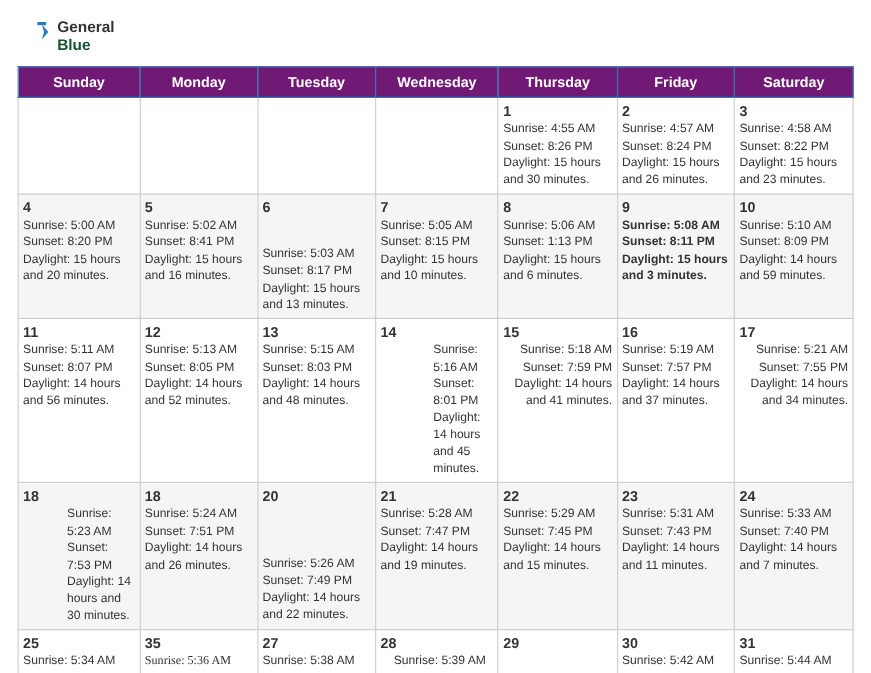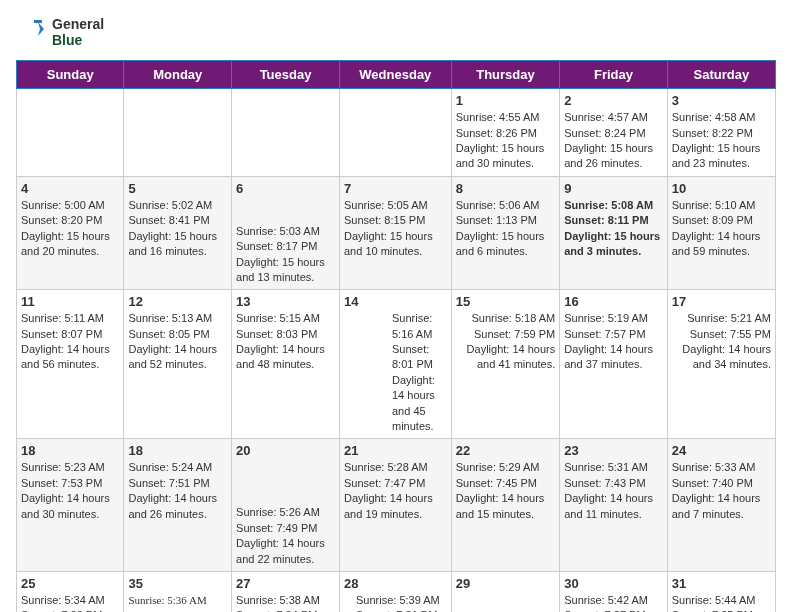--- a/index.html
+++ b/index.html
@@ -215,21 +215,21 @@
         <td>
           <div class="day-number">17</div>
           <div class="day-info" style="white-space: pre-wrap; text-align: right;">Sunrise: 5:21 AM
 Sunset: 7:55 PM
 Daylight: 14 hours and 34 minutes.</div>
         </td>
       </tr>
       <tr>
         <td>
           <div class="day-number">18</div>
-          <div class="day-info" style="white-space: pre-wrap;">Sunrise: 5:23 AM
+          <div class="day-info" style="white-space: pre-wrap; margin-left: 40px;">Sunrise: 5:23 AM
 Sunset: 7:53 PM
 Daylight: 14 hours and 30 minutes.</div>
         </td>
         <td>
           <div class="day-number">18</div>
           <div class="day-info" style="white-space: pre-wrap;">Sunrise: 5:24 AM
 Sunset: 7:51 PM
 Daylight: 14 hours and 26 minutes.</div>
         </td>
         <td>

